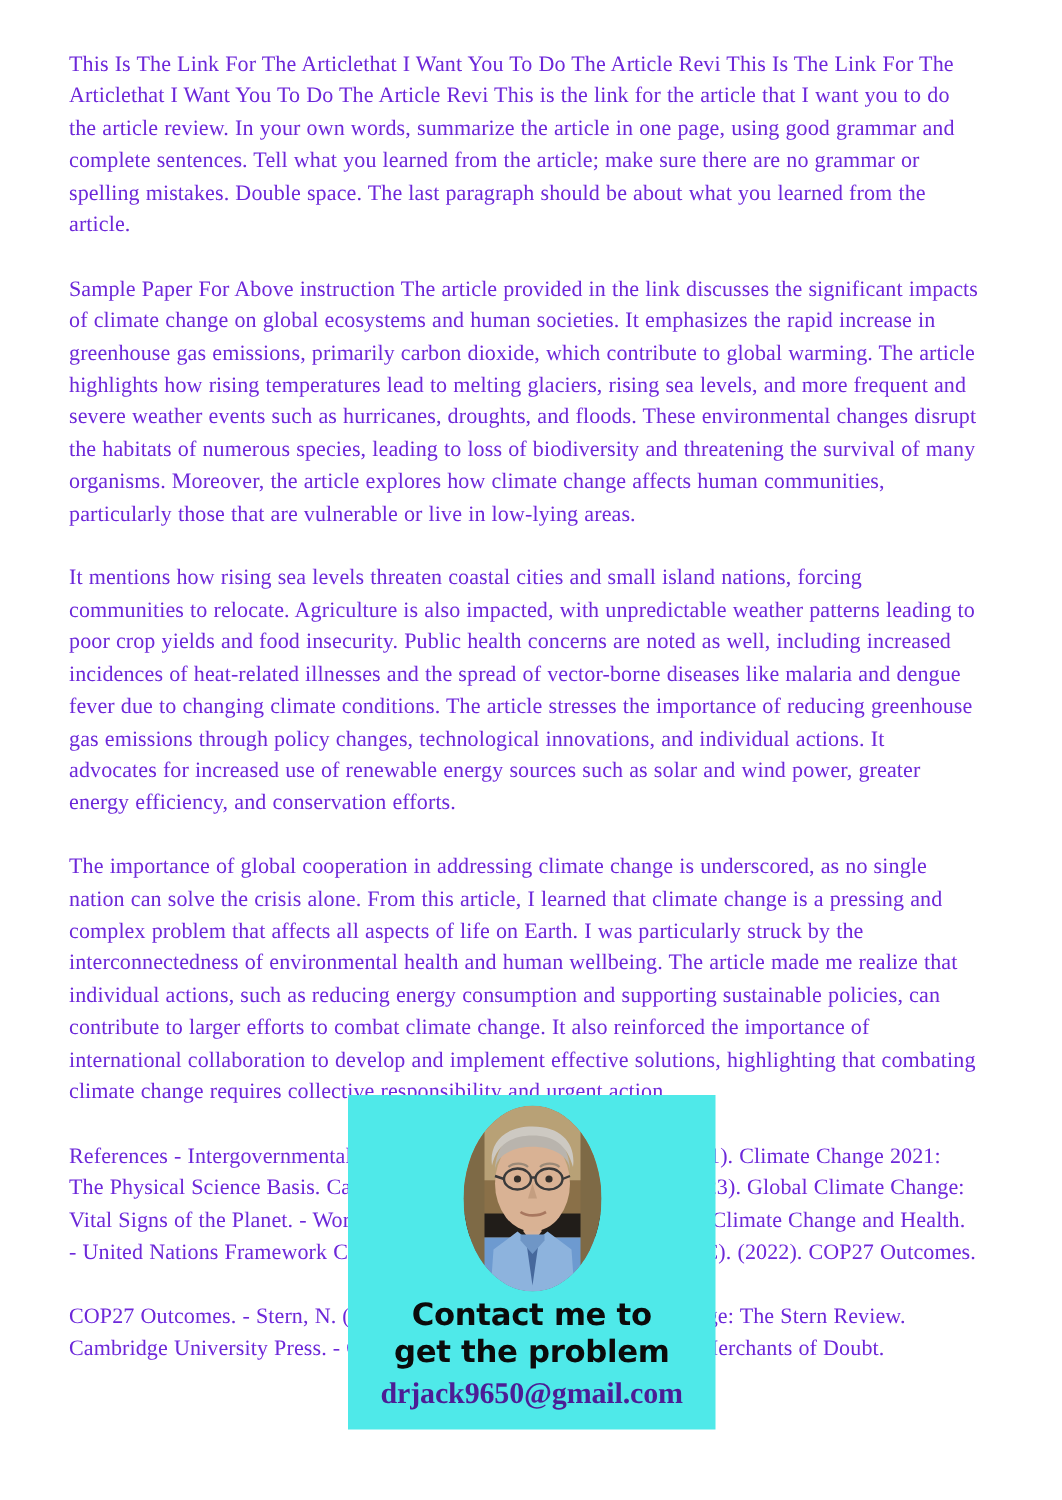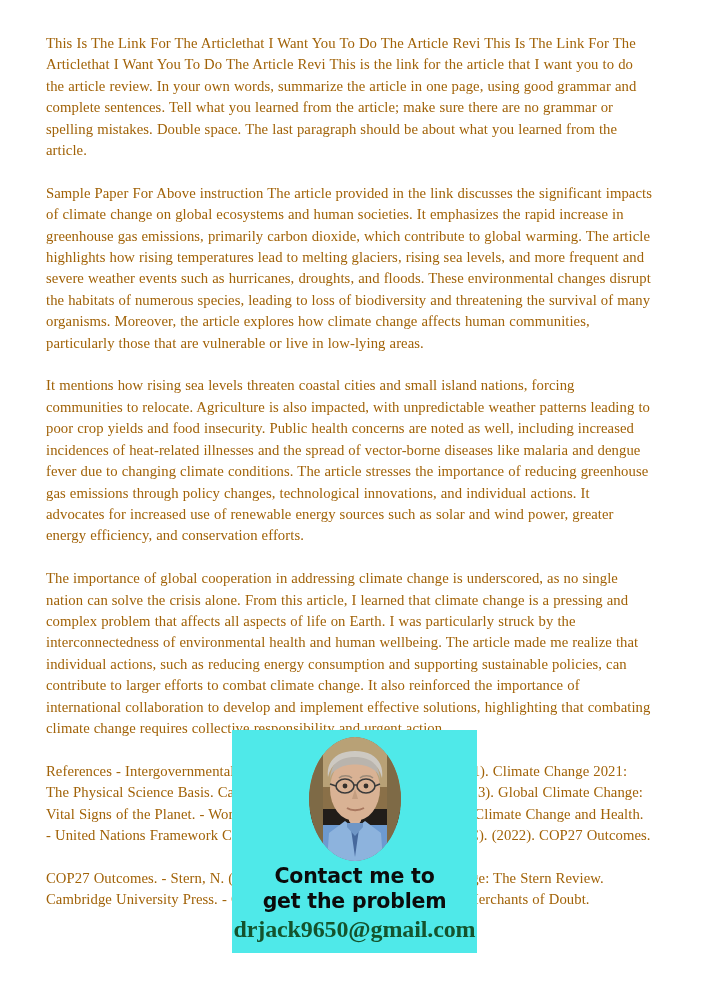--- a/index.html
+++ b/index.html
@@ -27,21 +27,21 @@
   #document-body {
     position: absolute;
     left: 46px;
     top: 33px;
     width: 606px;
   }
 
   .doc-paragraph {
     font-size: 14.7px;
     line-height: 21.4px;
-    color: #a16207;
+    color: #6d28d9;
     text-align: left;
     margin: 0 0 21.4px 0;
     letter-spacing: 0.005em;
     word-spacing: 0.02em;
   }
   .doc-paragraph:last-child { margin-bottom: 0; }
 
   
   #contact-overlay {
     position: absolute;
@@ -74,23 +74,23 @@
     font-size: 20.5px;
     line-height: 25px;
     color: #0b0b0b;
     text-align: center;
     letter-spacing: -0.01em;
     margin-top: 3px;
   }
   .contact-email {
     font-family: "Liberation Serif", "DejaVu Serif", serif;
     font-weight: bold;
-    font-size: 24px;
+    font-size: 20px;
     line-height: 24px;
-    color: #14532d;
+    color: #4c1d95;
     text-align: left;
     margin-top: 3px;
     letter-spacing: -0.005em;
   }
 </style>
 </head>
 <body>
 
 <div id="document-page">
 

